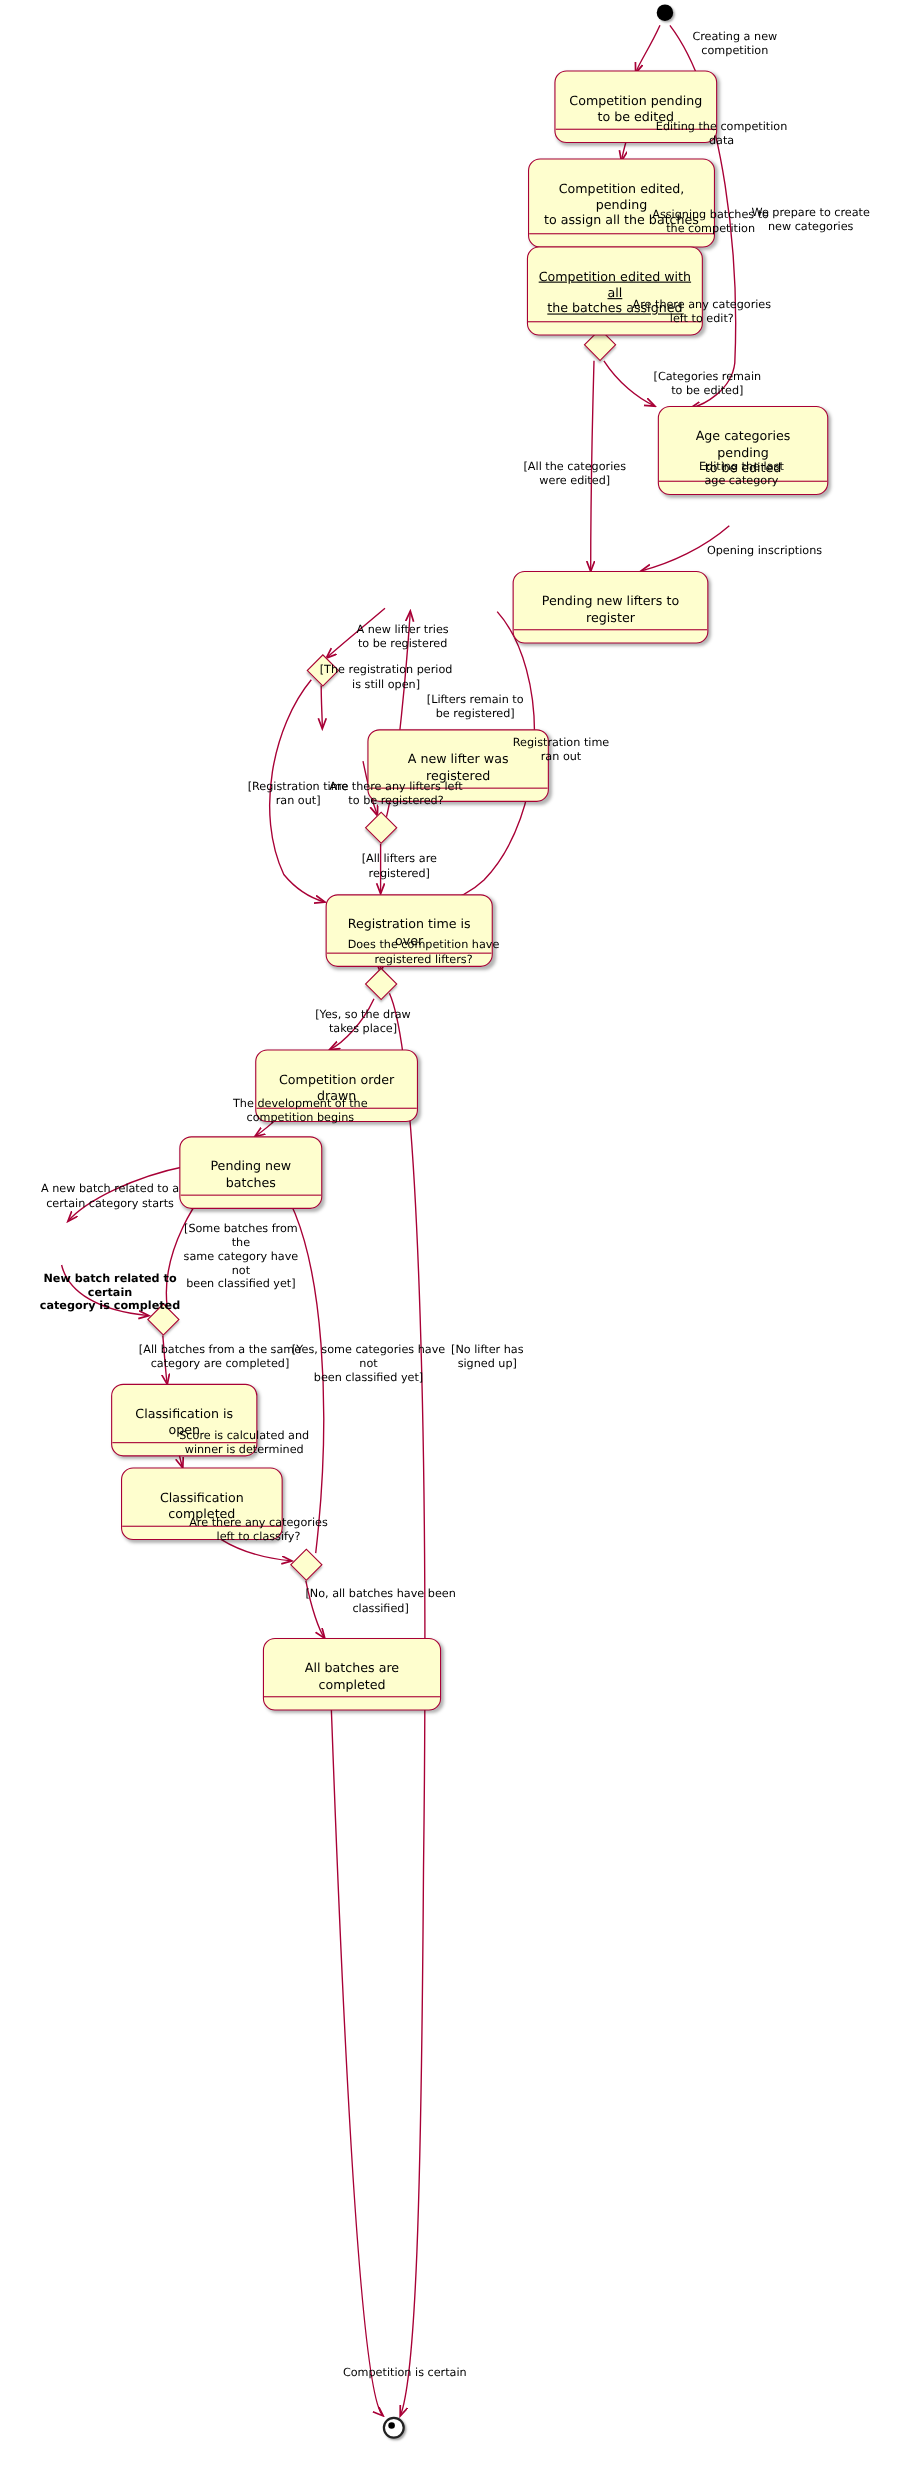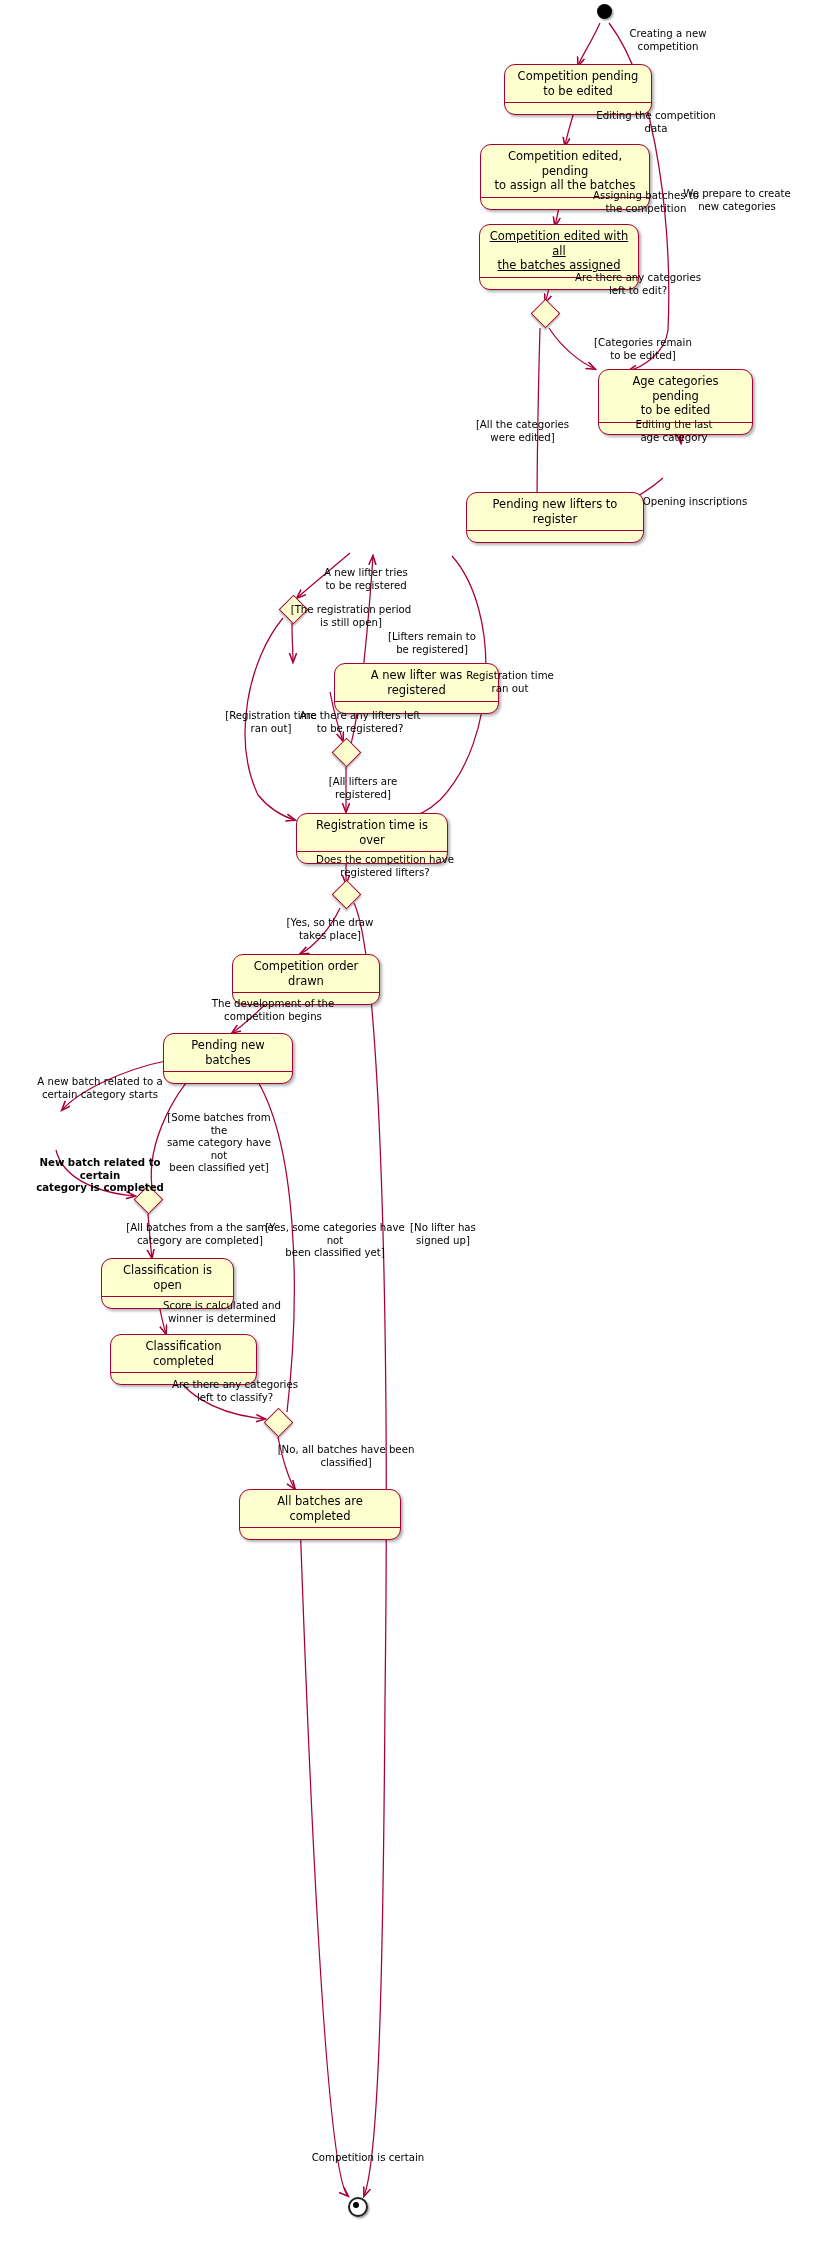--- a/index.html
+++ b/index.html
@@ -15,21 +15,21 @@
     border:1.4px solid #A80036;
     border-radius:11px;
     box-shadow:2px 2px 3px rgba(0,0,0,0.30);
     color:#000;
     font-size:11.5px;
     line-height:14.5px;
     text-align:center;
     overflow:hidden;
   }
   .state .title{
-    padding:4px 9px 4px 9px;
+    padding:19px 9px 4px 9px;
     border-bottom:1.2px solid #A80036;
     white-space:pre-line;
   }
   .state .body{height:11px;}
 
   
   .elabel{
     position:absolute;
     font-size:10.2px;
     line-height:12.6px;
@@ -164,21 +164,21 @@
     <div class="body"></div>
   </div>
 
   <div class="state" style="left:598px;top:369px;width:155px;">
     <div class="title">Age categories pending
 to be edited</div>
     <div class="body"></div>
   </div>
 
 
-  <div class="state" style="left:466px;top:492px;width:178px;">
+  <div class="state" style="left:466px;top:519px;width:178px;">
     <div class="title">Pending new lifters to register</div>
     <div class="body"></div>
   </div>
 
   <div class="state" style="left:334px;top:663px;width:165px;">
     <div class="title">A new lifter was registered</div>
     <div class="body"></div>
   </div>
 
   <div class="state" style="left:296px;top:813px;width:152px;">

